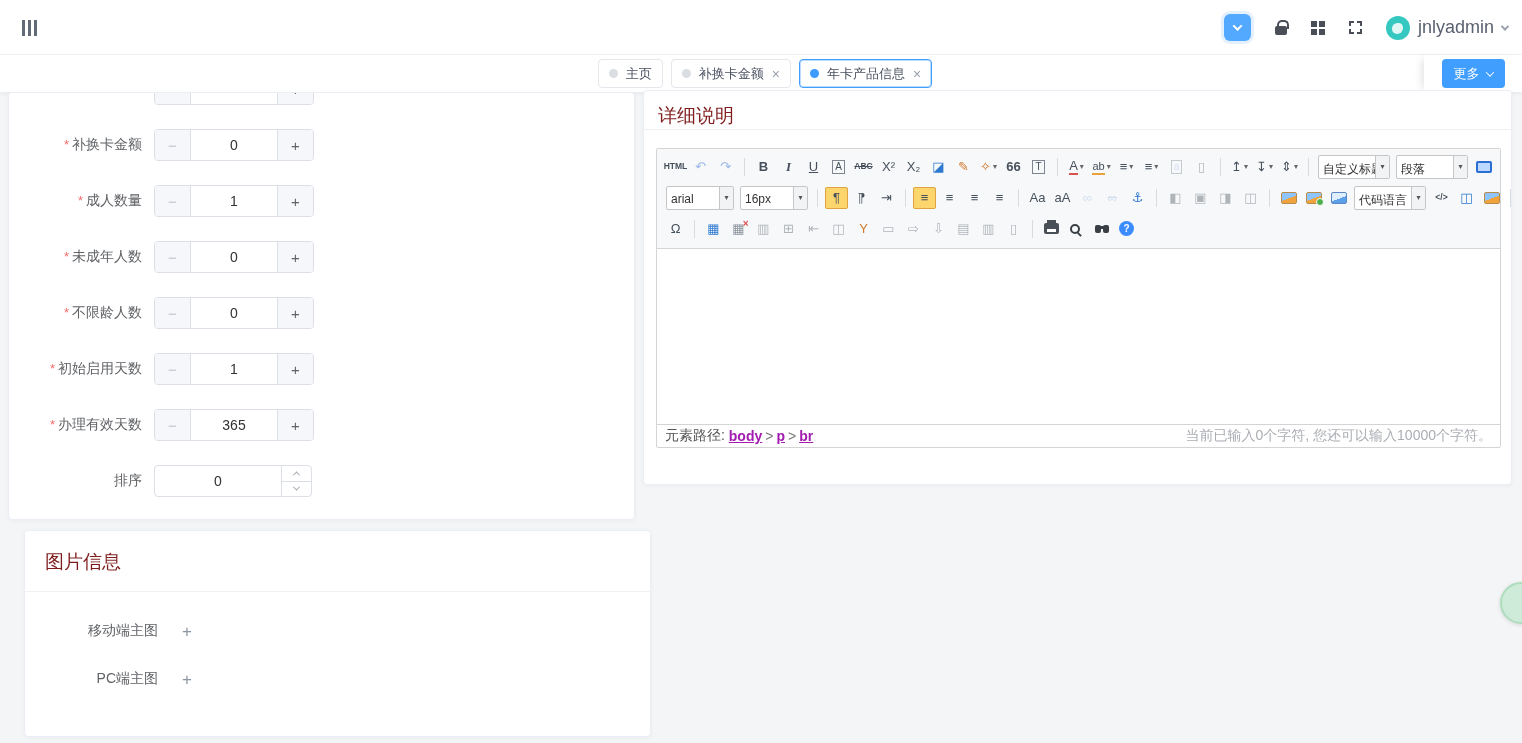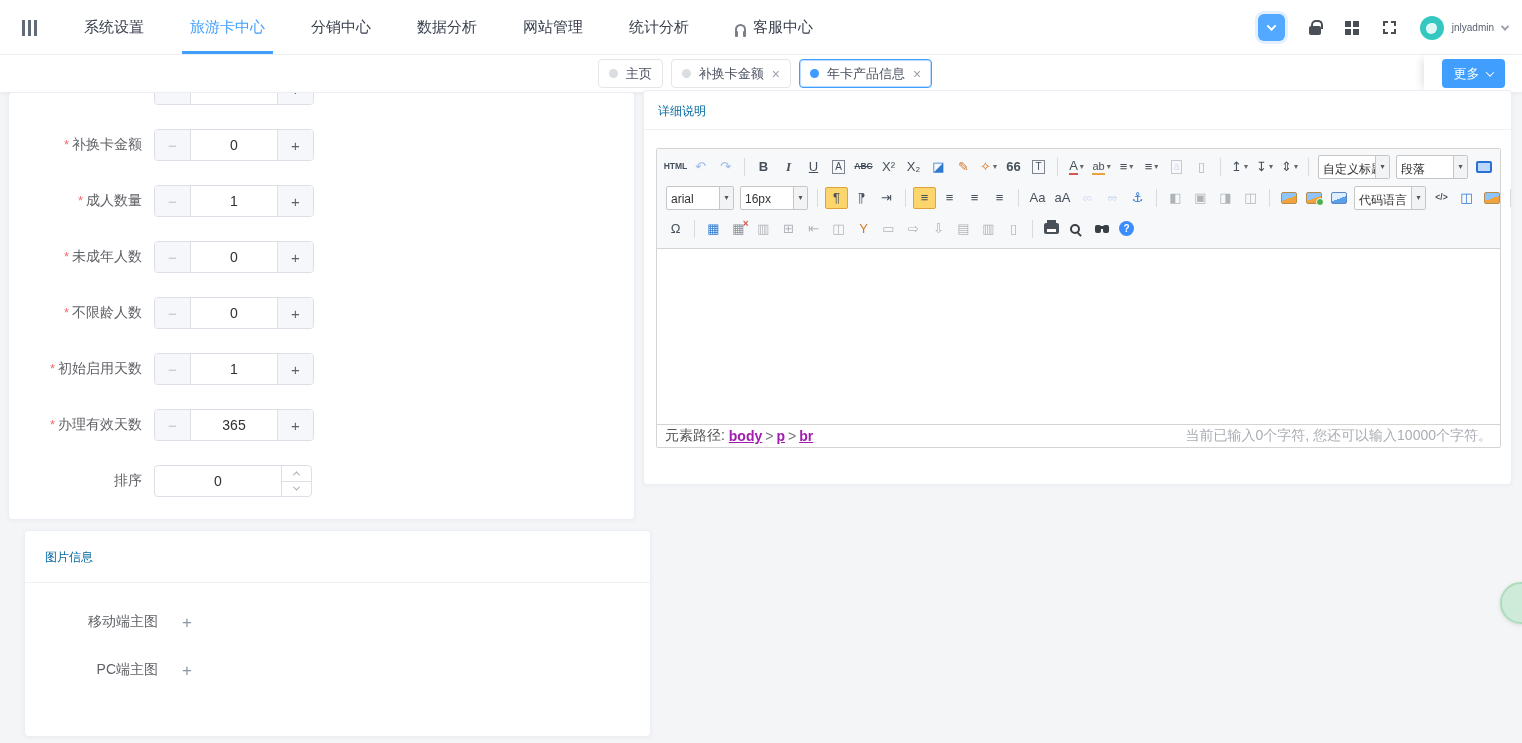--- a/index.html
+++ b/index.html
@@ -23,21 +23,21 @@
   .lock::before { content:""; position:absolute; top:-6px; left:2px; width:8px; height:7px; border:2px solid #4a4f57; border-bottom:none; border-radius:5px 5px 0 0; }
   .grid4 { width:14px; height:14px; display:inline-block; cursor:pointer; background:linear-gradient(#4a4f57,#4a4f57) 0 0/6px 6px no-repeat, linear-gradient(#4a4f57,#4a4f57) 8px 0/6px 6px no-repeat, linear-gradient(#4a4f57,#4a4f57) 0 8px/6px 6px no-repeat, linear-gradient(#4a4f57,#4a4f57) 8px 8px/6px 6px no-repeat; }
   .expand { width:13px; height:13px; display:inline-block; cursor:pointer; background:
     linear-gradient(#4a4f57,#4a4f57) 0 0/5px 2px no-repeat, linear-gradient(#4a4f57,#4a4f57) 0 0/2px 5px no-repeat,
     linear-gradient(#4a4f57,#4a4f57) 100% 0/5px 2px no-repeat, linear-gradient(#4a4f57,#4a4f57) 100% 0/2px 5px no-repeat,
     linear-gradient(#4a4f57,#4a4f57) 0 100%/5px 2px no-repeat, linear-gradient(#4a4f57,#4a4f57) 0 100%/2px 5px no-repeat,
     linear-gradient(#4a4f57,#4a4f57) 100% 100%/5px 2px no-repeat, linear-gradient(#4a4f57,#4a4f57) 100% 100%/2px 5px no-repeat; }
   .userbox { display:flex; align-items:center; gap:8px; cursor:pointer; }
   .avatar { width:24px; height:24px; border-radius:50%; background:#35c8c0; position:relative; overflow:hidden; }
   .avatar::after { content:""; position:absolute; left:6px; top:7px; width:11px; height:11px; background:#fff; border-radius:50% 40% 55% 45%; opacity:.85; }
-  .username { font-size:10px; color:#5a6170; }
+  .username { font-size:18px; color:#5a6170; }
   .userbox .chev { color:#9aa0ab; width:6px; height:6px; }
 
   
   .tabbar { position:absolute; left:0; top:55px; width:1522px; height:37px; background:#fff; box-shadow:0 2px 4px rgba(0,0,0,.05); display:flex; align-items:center; padding-left:8px; gap:8px;justify-content:center; }
   .tab { display:flex; align-items:center; gap:8px; height:29px; padding:0 10px; border:1px solid #e3e6eb; border-radius:4px; background:#fff; font-size:13px; color:#4a5160; cursor:pointer; white-space:nowrap; }
   .tab.active { border:1px solid #409eff; box-shadow:0 0 0 1px rgba(64,158,255,.35) inset; }
   .dot { width:9px; height:9px; border-radius:50%; background:#dadde2; }
   .dot.blue { background:#3e9bff; }
   .tab-close { color:#9aa0ab; font-size:14px; line-height:1; cursor:pointer; }
   .more-wrap { position:absolute; right:0; top:0; height:37px; width:98px; background:#fff; box-shadow:-6px 0 8px -4px rgba(0,0,0,.12); display:flex; align-items:center; justify-content:center; }
@@ -61,21 +61,21 @@
   .stp-plus  { color:#606266; border-left:1px solid #dcdfe6; }
   .stp-val { width:86px; text-align:center; line-height:30px; font-size:14px; color:#303133; background:#fff; }
   .spinner { display:inline-flex; height:32px; width:158px; border:1px solid #dcdfe6; border-radius:4px; overflow:hidden; background:#fff; }
   .spn-val { flex:1; text-align:center; line-height:30px; font-size:14px; }
   .spn-arrows { width:30px; border-left:1px solid #dcdfe6; display:flex; flex-direction:column; }
   .spn-a { flex:1; display:flex; align-items:center; justify-content:center; color:#9aa0ab; cursor:pointer; }
   .spn-a:first-child { border-bottom:1px solid #dcdfe6; }
   .spn-a .chev { width:5px; height:5px; border-width:1.5px; }
   .spn-a.up .chev { transform:rotate(-135deg) translate(-1px,-1px); }
 
-  .card-title { font-size:12px; color:#0369a1; padding:18px 20px 16px; }
+  .card-title { font-size:19px; color:#7f1d1d; padding:18px 20px 16px; }
   .divider { height:1px; background:#f0f1f4; }
   .img-row { display:flex; align-items:center; margin-top:30px; }
   .plus-btn { color:#8c95a3; font-size:17px; margin-left:12px; cursor:pointer; line-height:1; }
 
   
   .ed-divider { position:absolute; left:0; top:38px; width:100%; height:1px; background:#f0f1f4; }
   .editor { position:absolute; left:12px; top:57px; width:845px; height:300px; border:1px solid #d4d4d4; border-radius:2px; background:#fff; display:flex; flex-direction:column; }
   .toolbar { background:#f7f8f9; border-bottom:1px solid #d4d4d4; padding:2px 6px 4px; }
   .tb-row { display:flex; align-items:center; min-height:31px; flex-wrap:nowrap; }
   .tb-btn { min-width:23px; height:22px; padding:0 2px; display:inline-flex; align-items:center; justify-content:center; border:1px solid transparent; border-radius:2px; color:#46505c; font-size:13px; cursor:pointer; margin:0 1px; position:relative; }
@@ -121,44 +121,20 @@
   .path-sep { margin:0 3px; color:#777; }
   .char-count { margin-left:auto; color:#a9adb3; }
 
   .float-service { position:absolute; left:1500px; top:582px; width:42px; height:42px; border-radius:50%; background:#cdebd8; border:2px solid #aeddbe; box-shadow:0 1px 4px rgba(0,0,0,.12); cursor:pointer; }
 </style>
 </head>
 <body>
 
 <div class="header">
   <span class="vbars"></span>
-  <div class="menu" id="menu">
-      <div class="menu-item">
-        <span>系统设置</span>
-      </div>
-      <div class="menu-item active">
-        <span>旅游卡中心</span>
-      </div>
-      <div class="menu-item">
-        <span>分销中心</span>
-      </div>
-      <div class="menu-item">
-        <span>数据分析</span>
-      </div>
-      <div class="menu-item">
-        <span>网站管理</span>
-      </div>
-      <div class="menu-item">
-        <span>统计分析</span>
-      </div>
-      <div class="menu-item">
-        <span class="headset"></span>
-        <span>客服中心</span>
-      </div>
-    </div>
   <div class="hright">
     <span class="theme-btn">
         <span class="chev"></span>
       </span>
     <span class="lock"></span>
     <span class="grid4"></span>
     <span class="expand"></span>
     <span class="userbox">
       <span class="avatar"></span>
       <span class="username">jnlyadmin</span>

